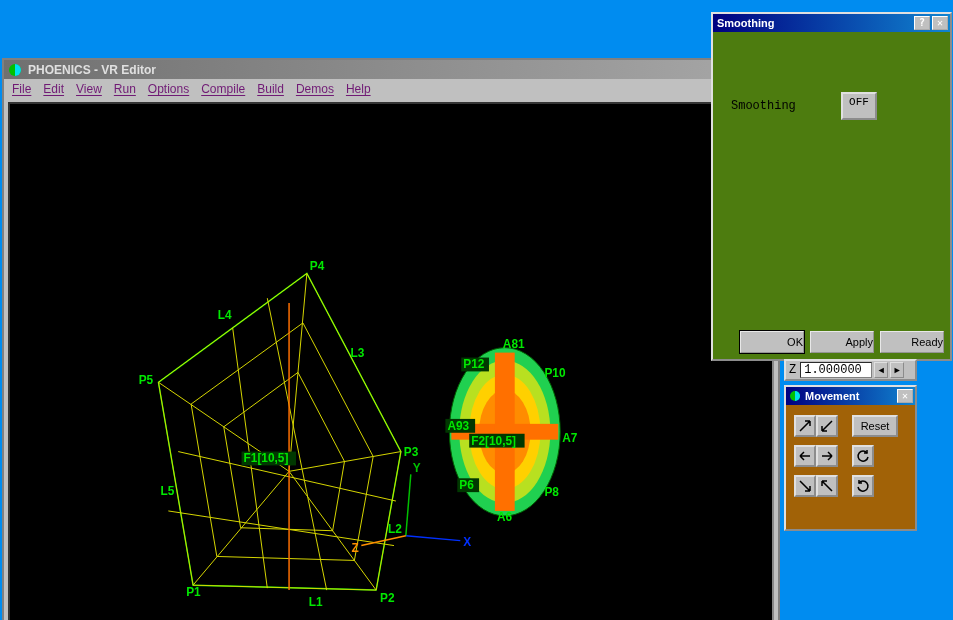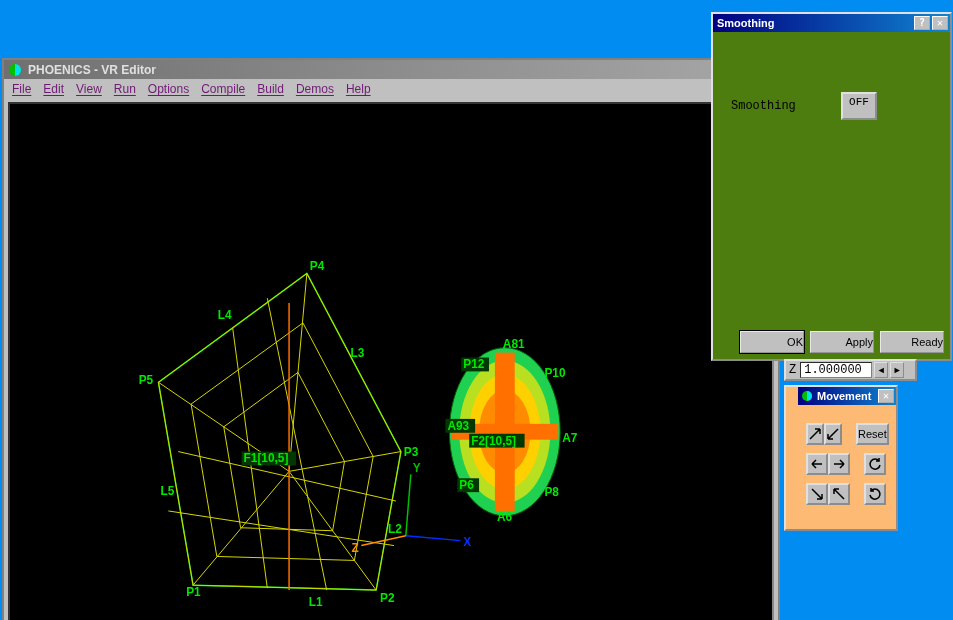--- a/index.html
+++ b/index.html
@@ -190,43 +190,42 @@
     text-align: center;
     line-height: 14px;
     margin-left: 2px;
     cursor: default;
   }
 
   
   .movement {
     position: absolute;
     left: 784px; top: 385px;
-    width: 114px; height: 146px;
-    background: #fdba74;
-    border: 2px outset #e0e0e0;
-    padding-left: 12px;
+    width: 133px; height: 146px;
+    background: #a16207;
+    border: 2px outset #e0e0e0;
   }
   .movement .titlebar {
     height: 18px;
     background: linear-gradient(to right, #000080, #1084d0);
     color: #fff;
     font-weight: bold;
     display: flex;
     align-items: center;
     padding: 0 2px 0 3px;
   }
   .movement .titlebar .logo {
     width: 12px; height: 12px;
     margin-right: 4px;
   }
   .movement .titlebar .title { flex: 1; font-size: 11px; }
   .movement .grid {
     padding: 10px 8px;
   }
-  .mrow { display: flex; align-items: center; margin-bottom: 8px; margin-top: 8px; }
+  .mrow { display: flex; align-items: center; margin-bottom: 8px; }
   .mbtn {
     width: 22px; height: 22px;
     border: 2px outset #e0e0e0;
     background: #c0c0c0;
     display: inline-flex;
     align-items: center;
     justify-content: center;
     cursor: default;
   }
   .mbtn svg { width: 14px; height: 14px; }

